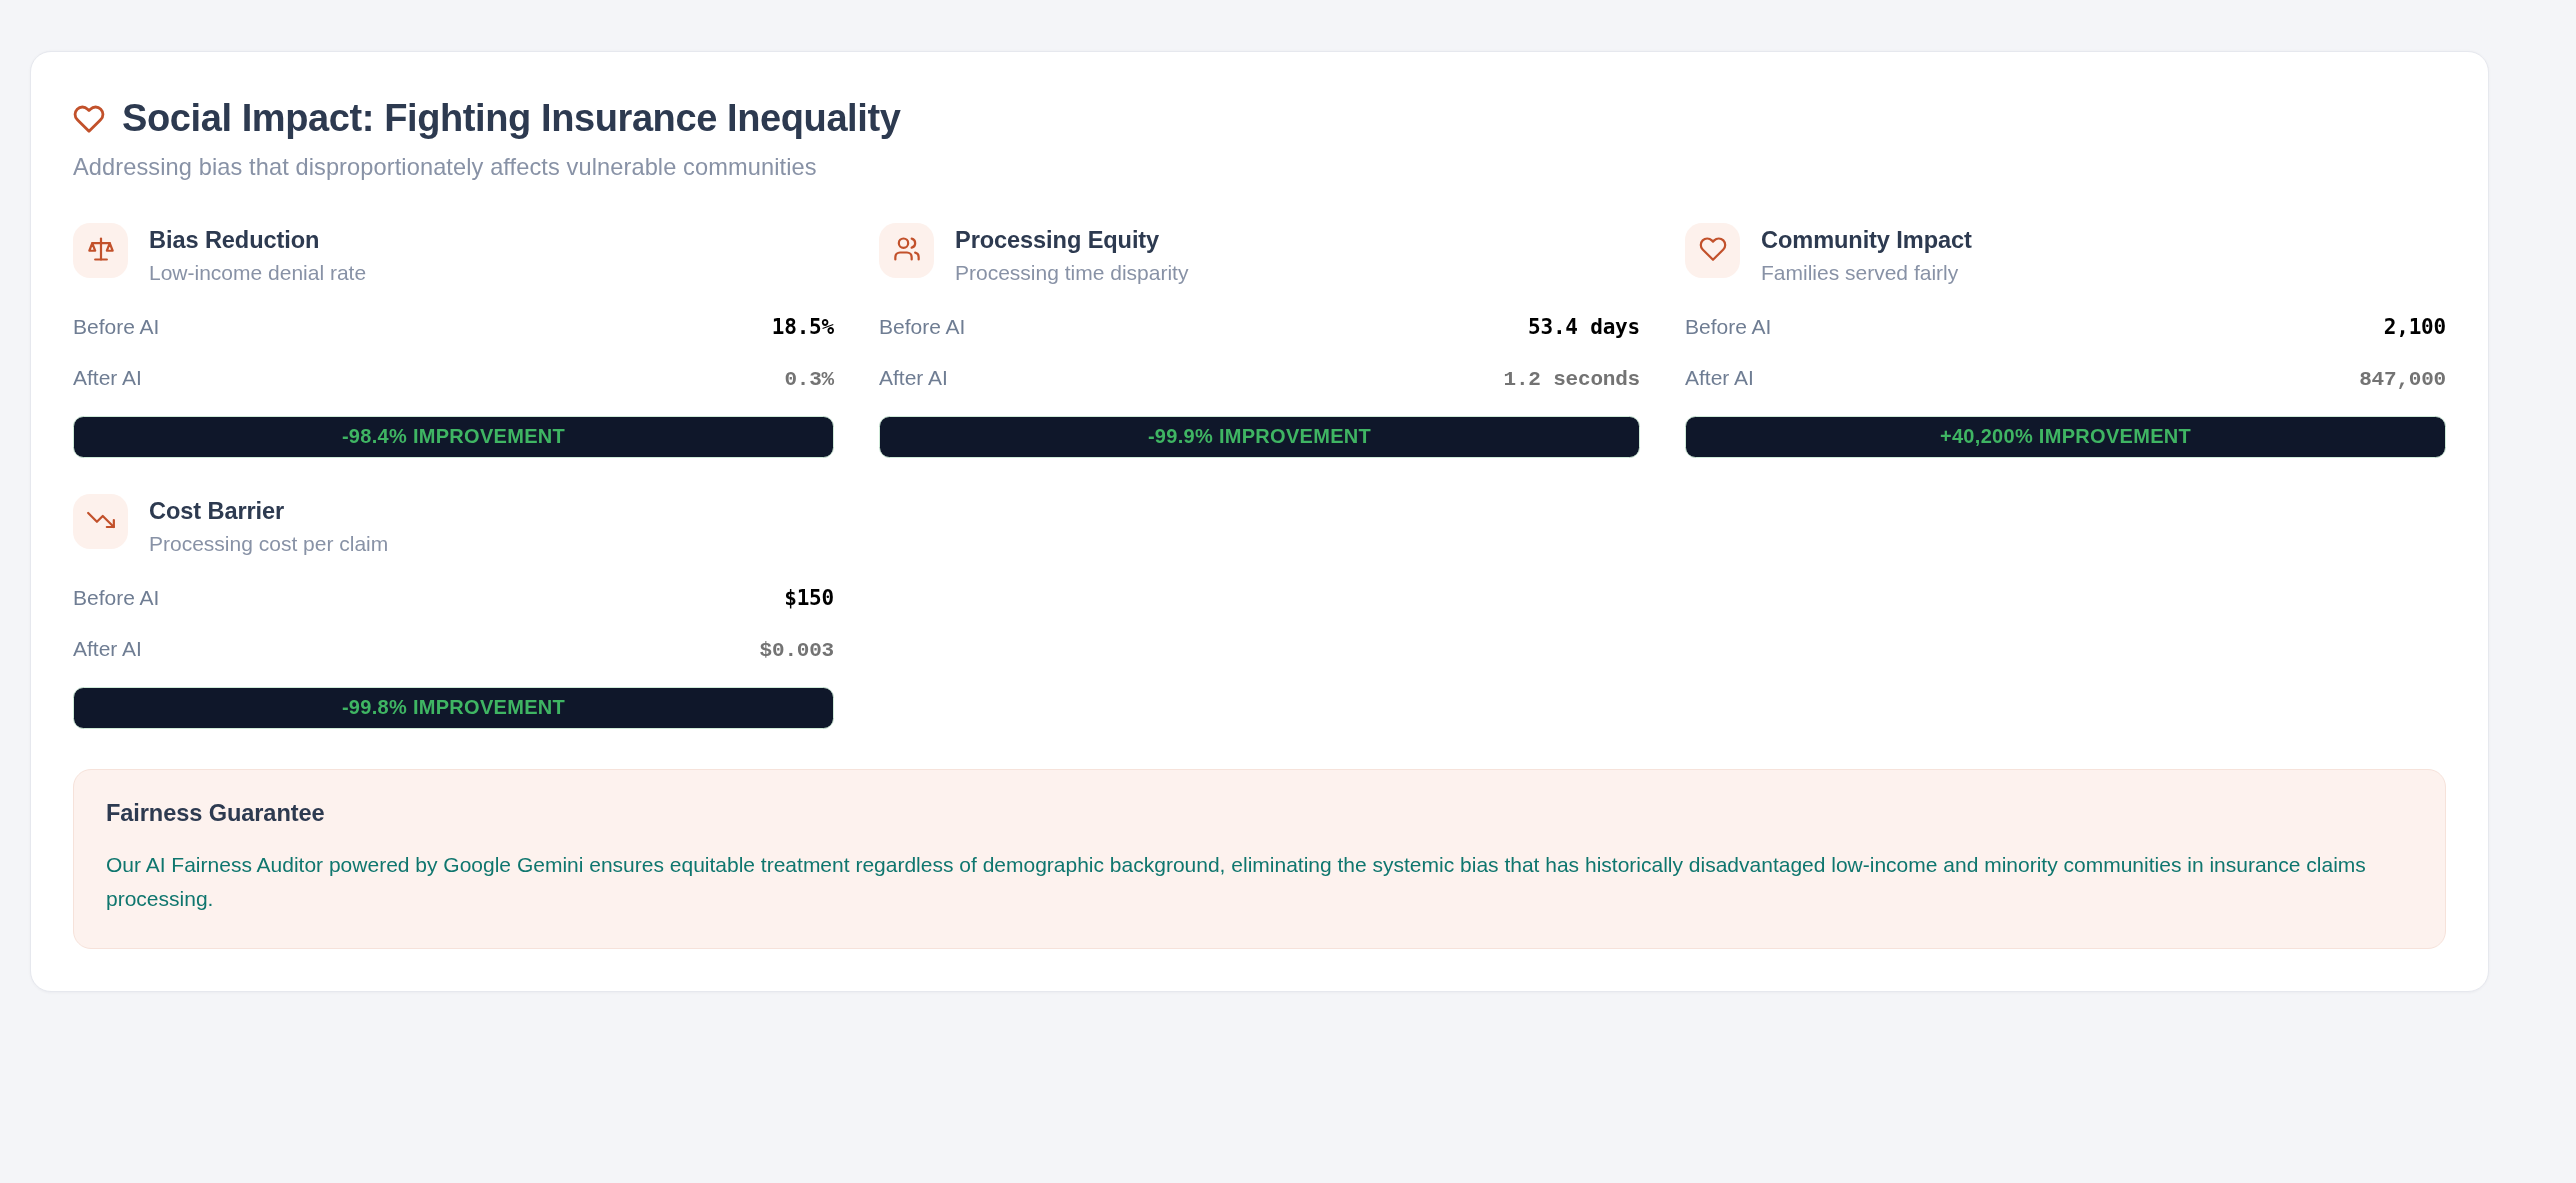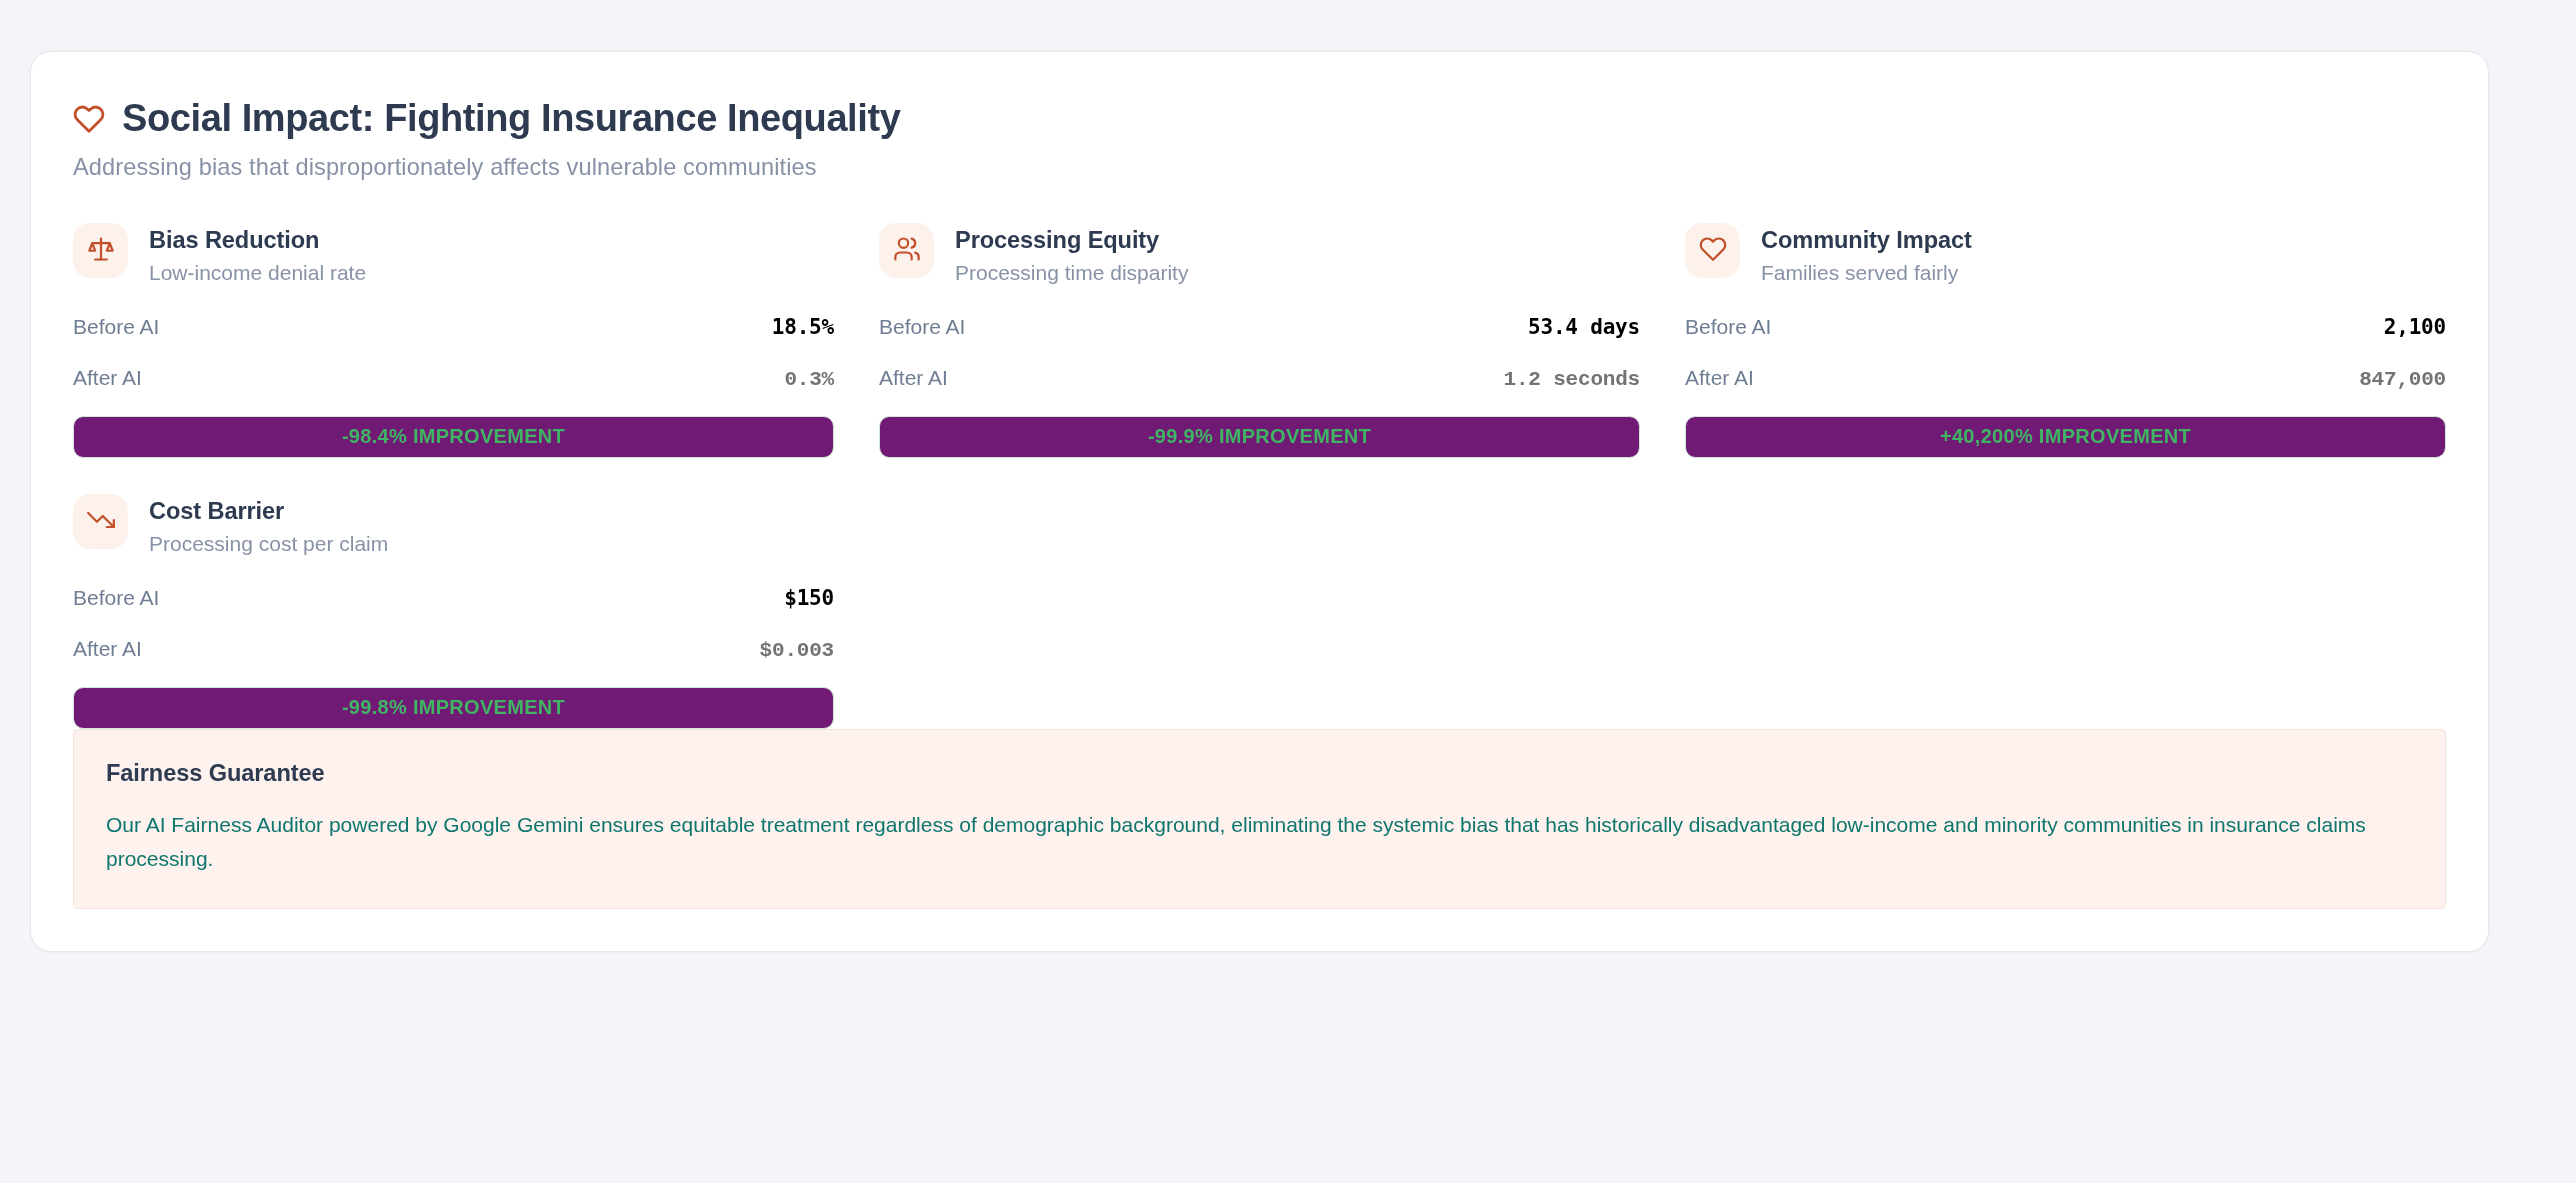--- a/index.html
+++ b/index.html
@@ -116,38 +116,39 @@
     font-family: "DejaVu Sans Mono", "Liberation Mono", monospace;
     font-size: 21px;
     font-weight: 700;
     letter-spacing: -0.2px;
   }
   .row-value.before { color: #000000; }
   .row-value.after  { color: #737373; font-family: Liberation Mono, monospace; }
 
   .improvement {
     margin-top: 19px;
-    background: #701a75;
+    background: #0f172a;
     border: 1.4px solid #cfead8;
     border-radius: 10.4px;
     height: 42px;
     display: flex;
     align-items: center;
     justify-content: center;
     font-size: 20px;
     font-weight: 700;
     color: #3fb563;
     letter-spacing: 0.3px;
   }
 
   
   .fairness {
+    margin-top: 40px;
     background: #fdf2ee;
     border: 1.4px solid #f6e2da;
-    border-radius: 5px;
+    border-radius: 18px;
     padding: 30px 32px 32px 32px;
   }
   .fairness-title {
     font-size: 23.6px;
     font-weight: 700;
     color: #2d3a50;
     margin-bottom: 21px;
     letter-spacing: -0.1px;
   }
   .fairness-body {

